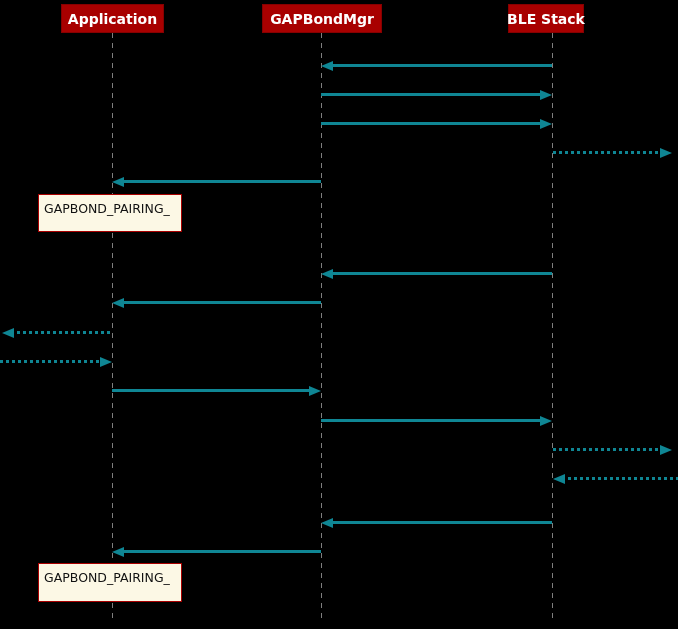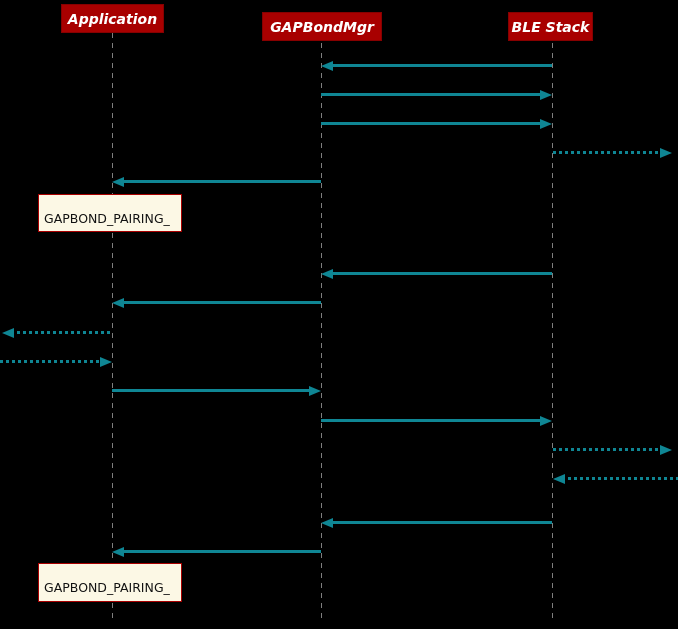--- a/index.html
+++ b/index.html
@@ -11,21 +11,21 @@
     font-family:"DejaVu Sans","Liberation Sans",sans-serif;
   }
   .participant{
     position:absolute;
     display:flex;align-items:center;justify-content:center;
     box-sizing:border-box;
     background:var(--pfill);
     border:1px solid var(--pborder);
     color:var(--ptext);
     font-weight:bold;font-size:14px;
-    z-index:3;white-space:nowrap;font-style:italic;
+    z-index:3;white-space:nowrap;
   }
   .lifeline{
     position:absolute;width:1px;
     background:repeating-linear-gradient(180deg,var(--lifeline) 0 5px,transparent 5px 10px);
     z-index:0;
   }
   .msg-line{position:absolute;height:3px;z-index:1;}
   .msg-line.solid{background:var(--arrow);}
   .msg-line.dotted{background:repeating-linear-gradient(90deg,var(--arrow) 0 3px,transparent 3px 6px);}
   .arrowhead{
@@ -34,34 +34,34 @@
     border-bottom:5px solid transparent;
   }
   .arrowhead.right{border-left:12px solid var(--arrow);}
   .arrowhead.left{border-right:12px solid var(--arrow);}
   .note{
     position:absolute;box-sizing:border-box;
     background:var(--nfill);
     border:1.5px solid var(--nborder);
     color:var(--ntext);
     font-size:12.5px;line-height:16px;
-    padding:16px 5px;z-index:2;white-space:nowrap;
+    padding:6px 5px;z-index:2;white-space:nowrap;
   }
 </style>
 </head>
 <body>
 
 <div class="diagram" id="diagram" style="--bg: #000000; --pfill: #A80000; --pborder: #870000; --ptext: #FFFFFF; --arrow: #0F8694; --lifeline: #7F7F7F; --nfill: #FCF8E5; --nborder: #A80000; --ntext: #111111;">
   <div class="participant" id="p0" style="left: 61px; top: 4px; width: 103px; height: 29px;">
     <span>Application</span>
   </div>
-  <div class="participant" id="p1" style="left: 262px; top: 12px; width: 120px; height: 29px;">
+  <div class="participant" id="p1" style="left: 262px; top: 4px; width: 120px; height: 29px;">
     <span>GAPBondMgr</span>
   </div>
-  <div class="participant" id="p2" style="left: 508px; top: 12px; width: 85px; height: 29px;">
+  <div class="participant" id="p2" style="left: 508px; top: 4px; width: 76px; height: 29px;">
     <span>BLE Stack</span>
   </div>
 
   <div class="note" id="n0" style="left: 38px; top: 194px; width: 144px; height: 38px;">
     <div>GAPBOND_PAIRING_</div>
   </div>
   <div class="note" id="n1" style="left: 38px; top: 563px; width: 144px; height: 39px;">
     <div>GAPBOND_PAIRING_</div>
   </div>
 

